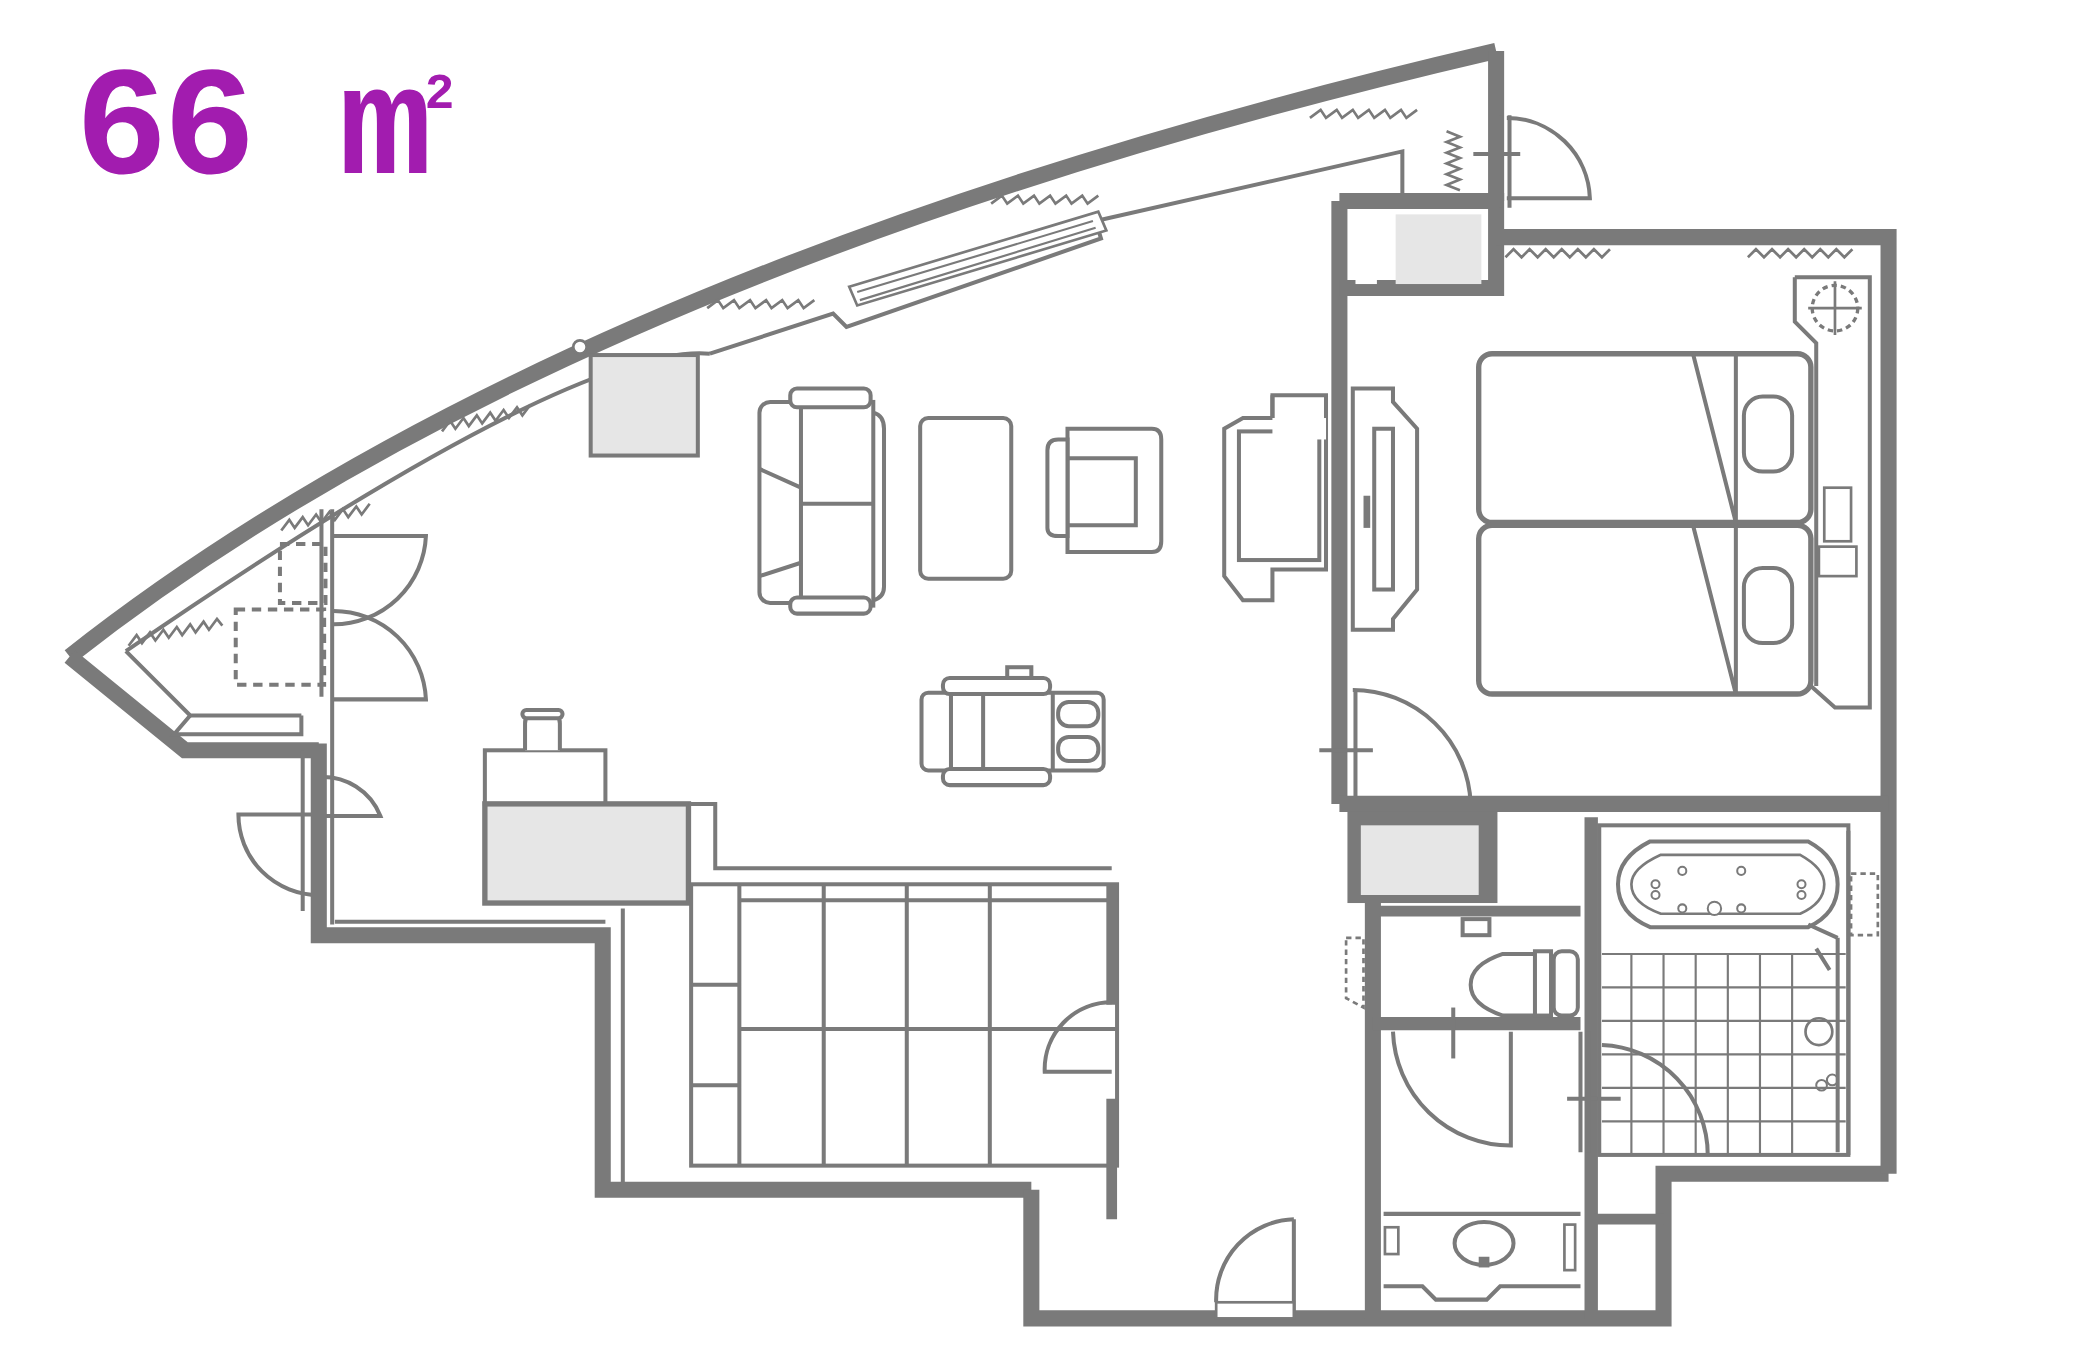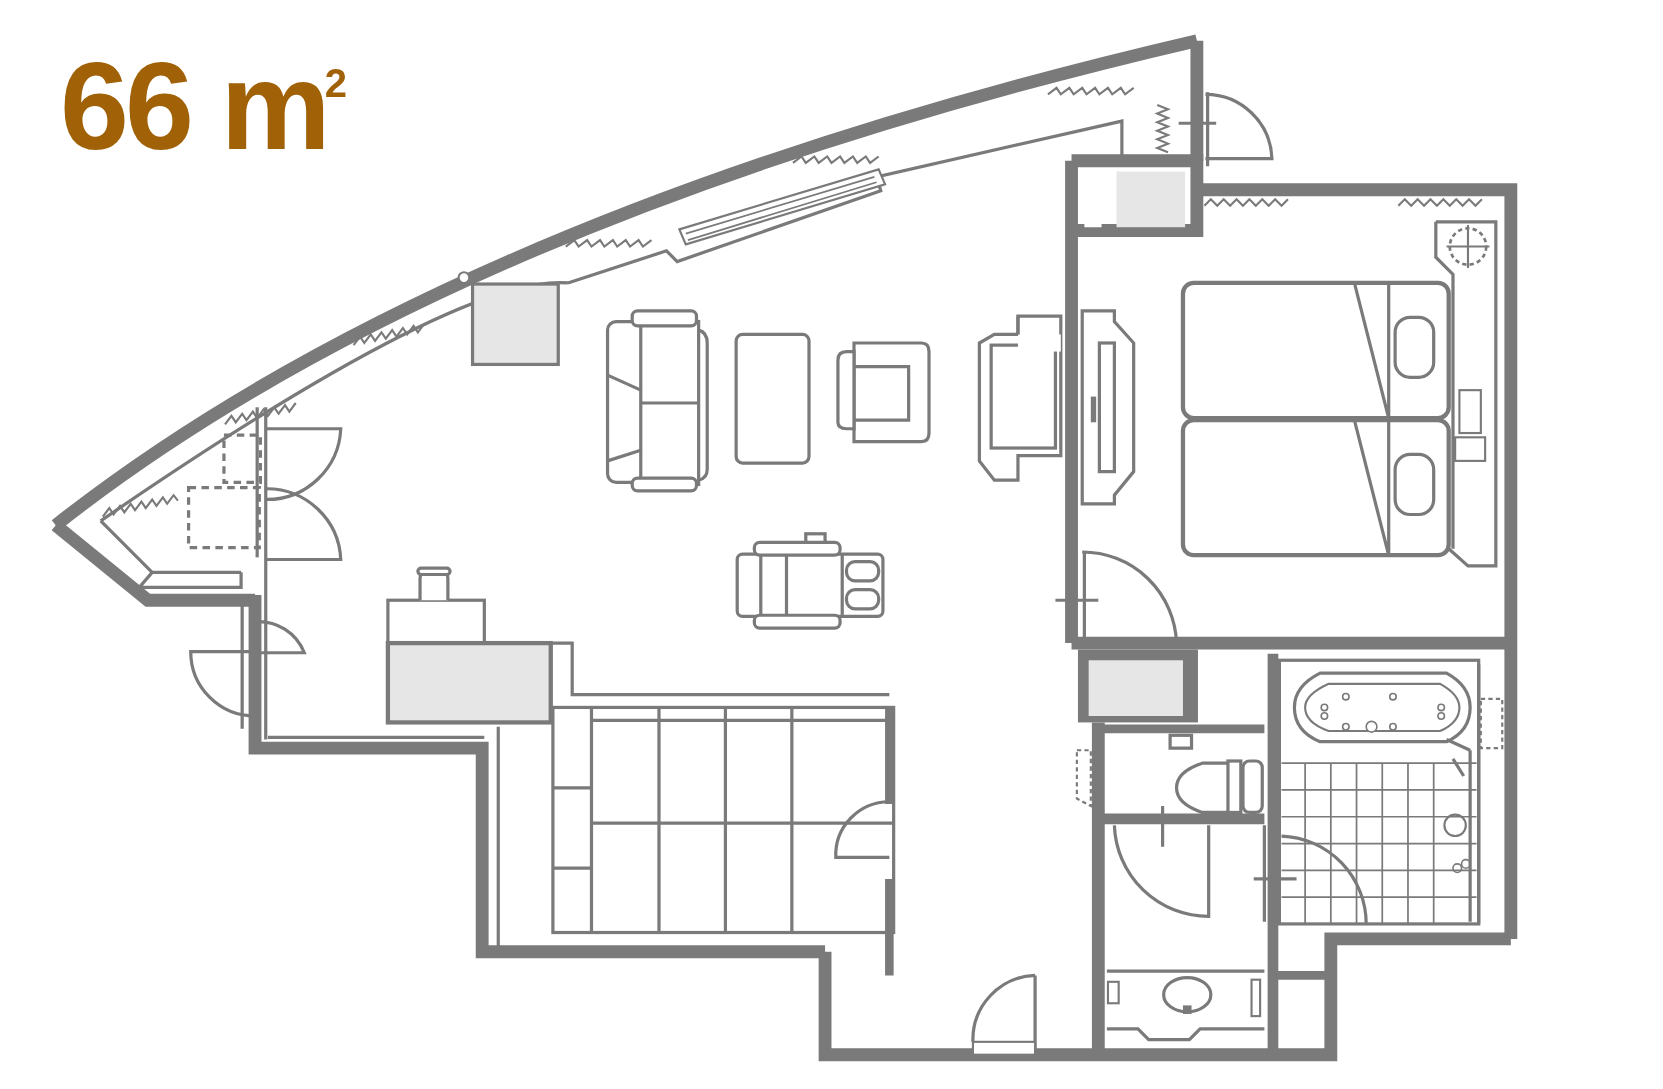--- a/index.html
+++ b/index.html
@@ -1,21 +1,21 @@
 <!DOCTYPE html>
 <html><head>
   <meta charset="utf-8">
   <style>
     html, body { margin: 0; padding: 0; background: #ffffff; }
     body { width: 1663px; height: 1089px; overflow: hidden; position: relative; }
     #plan { position: absolute; left: 0; top: 0; width: 1663px; height: 1089px; }
     .area-label {
       position: absolute; left: 60px; top: 44px;
-      font-family: Liberation Sans, sans-serif; font-weight: bold;
-      font-size: 124px; color: #a16207; letter-spacing: -4px; line-height: 1;
+      font-family: Liberation Mono, monospace; font-weight: bold;
+      font-size: 124px; color: #a21caf; letter-spacing: -4px; line-height: 1;
     }
     .area-label sup { font-size: 40px; position: relative; top: -10px; margin-left: -2px; letter-spacing: 0; }
     .w { fill: none; stroke: #7a7a7a; stroke-linejoin: miter; }
     .thin { stroke-width: 3; }
     .hair { stroke-width: 1.6; }
     .fill-grey { fill: #e6e6e6; }
     .dash { stroke-dasharray: 7 5; }
     .furn { fill: #fff; stroke: #7a7a7a; stroke-width: 3; }
   </style>
 </head>

